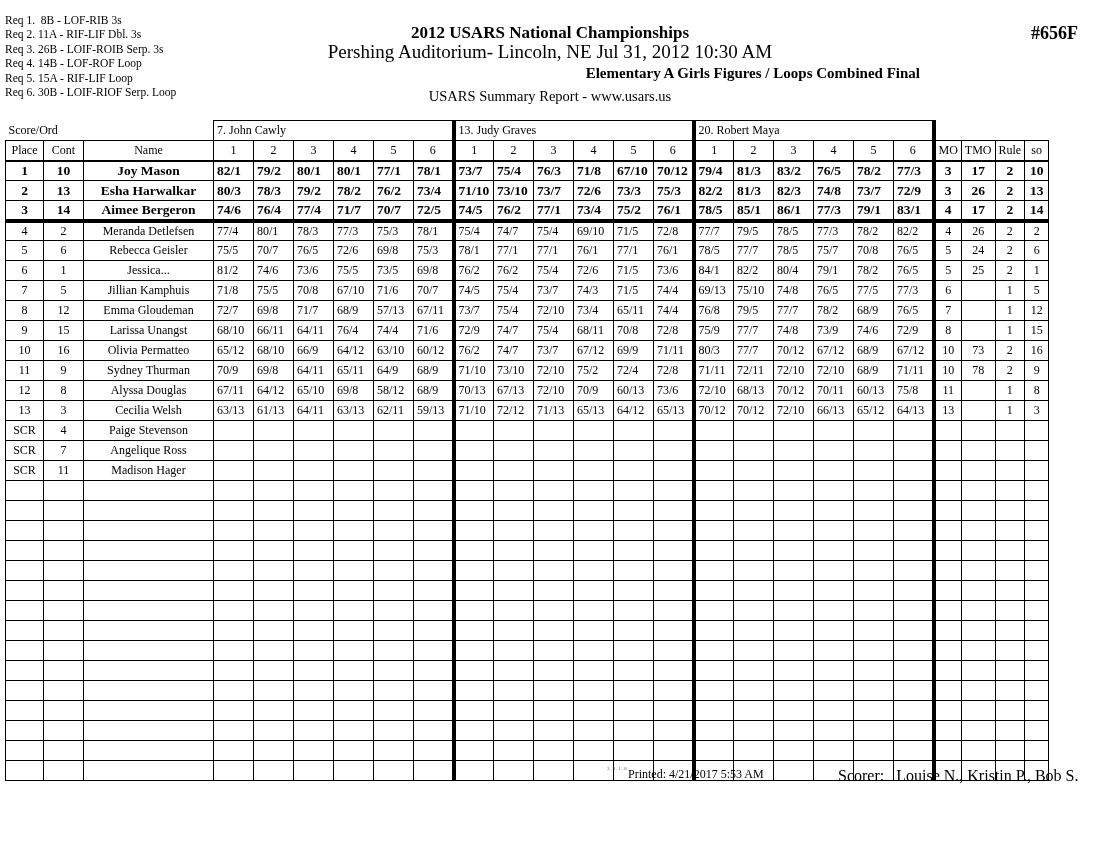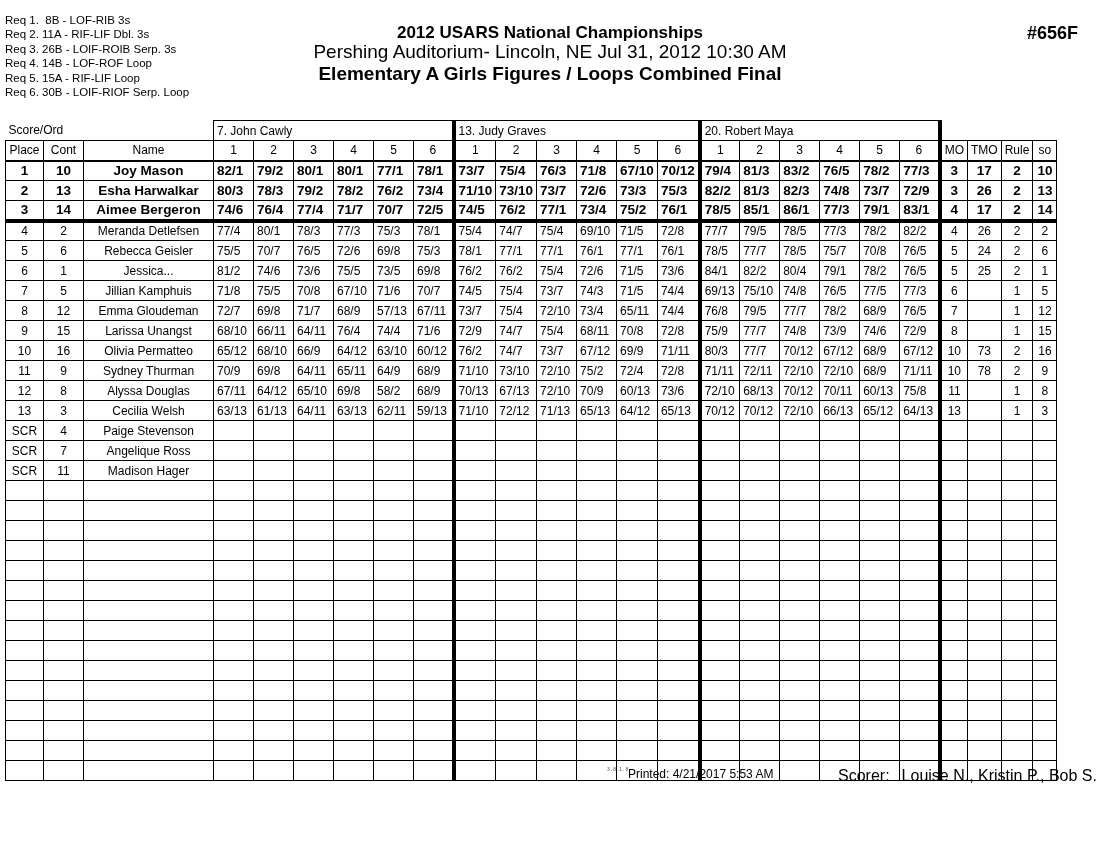--- a/index.html
+++ b/index.html
@@ -1,31 +1,31 @@
 <!DOCTYPE html>
 <html><head>
 <meta charset="utf-8">
 <style>
   html,body{margin:0;padding:0;}
   body{
     width:1100px;height:850px;background:#ffffff;
     font-family:"Liberation Sans", sans-serif;
     color:#000;overflow:hidden;position:relative;
   }
-  .page{position:relative;width:1100px;height:752px;}
+  .page{position:relative;width:1100px;height:752px;font-family:Liberation Serif, serif;}
 
   
   .reqs{position:absolute;left:5px;top:13px;font-size:11.5px;line-height:14.4px;}
   .reqs div{white-space:pre;}
 
   
   .titleblock{position:absolute;left:180px;top:22px;width:740px;text-align:center;}
   .t1{font-size:17px;font-weight:bold;letter-spacing:0px;line-height:21px;}
   .t2{font-size:19px;font-weight:normal;line-height:18px;}
-  .t3{font-size:19px;font-weight:bold;line-height:25px;}
+  .t3{font-size:15px;font-weight:bold;line-height:25px;text-align:right;}
   .t4{font-size:14.5px;font-weight:normal;line-height:20px;}
 
   .eventno{position:absolute;right:22px;top:23px;font-size:18px;font-weight:bold;}
 
   
   .tblwrap{position:absolute;left:5px;top:120px;}
   table.main{border-collapse:collapse;table-layout:fixed;padding-left:8px;}
   table.main td, table.main th{
     border:1px solid #000;
     font-size:12px;font-weight:normal;
@@ -78,20 +78,21 @@
       <div>Req 3. 26B - LOIF-ROIB Serp. 3s</div>
       <div>Req 4. 14B - LOF-ROF Loop</div>
       <div>Req 5. 15A - RIF-LIF Loop</div>
       <div>Req 6. 30B - LOIF-RIOF Serp. Loop</div>
     </div>
 
   <div class="titleblock">
     <div class="t1">2012 USARS National Championships</div>
     <div class="t2">Pershing Auditorium- Lincoln, NE  Jul 31, 2012  10:30 AM</div>
     <div class="t3">Elementary A Girls Figures / Loops Combined Final</div>
+    <div class="t4">USARS Summary Report - www.usars.us</div>
   </div>
 
   <div class="eventno">#656F</div>
 
   <div class="tblwrap">
     <table class="main">
       <tbody id="tbody">
           <tr>
             <td class="hdr-scoreord" colspan="3">Score/Ord</td>
             <td class="hdr-judge" colspan="6">7.  John Cawly</td>
@@ -427,21 +428,21 @@
             <td class="c-so">9</td>
           </tr>
           <tr>
             <td class="c-place">12</td>
             <td class="c-cont">8</td>
             <td class="c-name">Alyssa Douglas</td>
             <td class="c-sc">67/11</td>
             <td class="c-sc">64/12</td>
             <td class="c-sc">65/10</td>
             <td class="c-sc">69/8</td>
-            <td class="c-sc">58/2</td>
+            <td class="c-sc">58/12</td>
             <td class="c-sc">68/9</td>
             <td class="c-sc sep-l">70/13</td>
             <td class="c-sc">67/13</td>
             <td class="c-sc">72/10</td>
             <td class="c-sc">70/9</td>
             <td class="c-sc">60/13</td>
             <td class="c-sc">73/6</td>
             <td class="c-sc sep-l">72/10</td>
             <td class="c-sc">68/13</td>
             <td class="c-sc">70/12</td>

